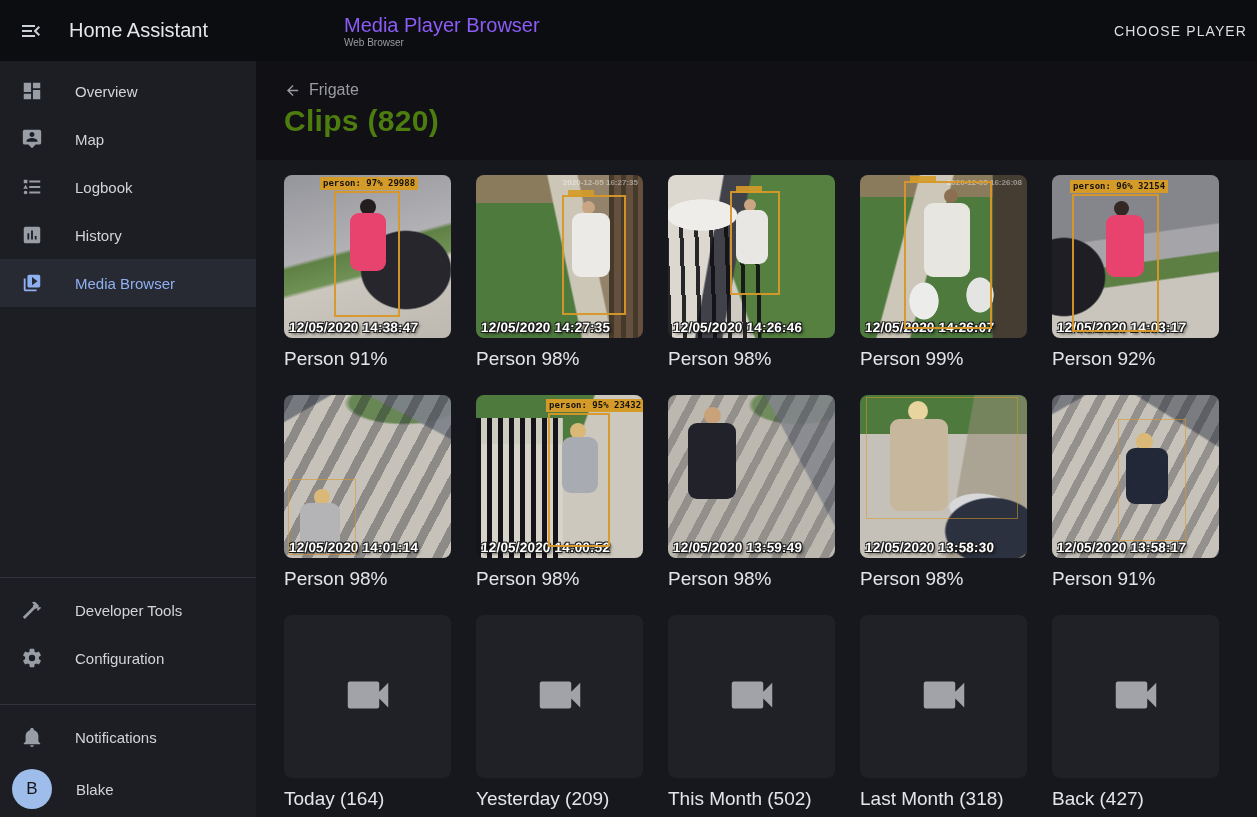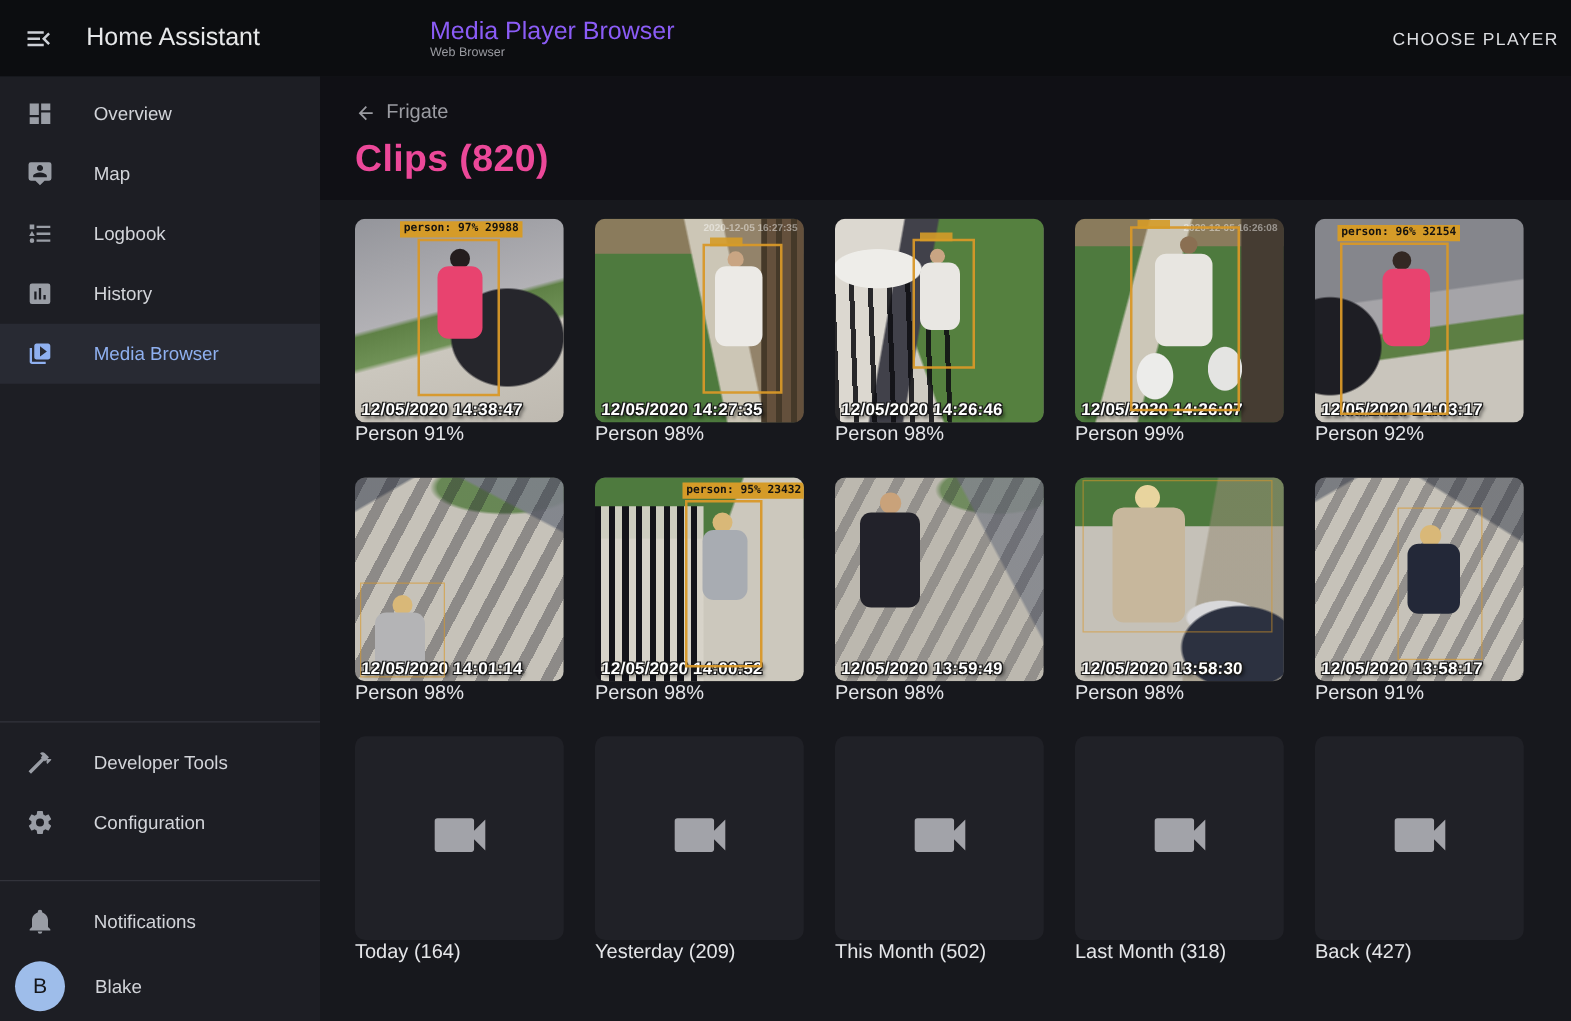--- a/index.html
+++ b/index.html
@@ -34,27 +34,27 @@
   .user-row{height:56px;display:flex;align-items:center;padding-left:12px;
     color:#d2d4d9;font-size:15px;font-weight:500;cursor:pointer;flex:none;}
   .avatar{width:40px;height:40px;border-radius:50%;background:#9ebdea;color:#15161a;
     display:flex;align-items:center;justify-content:center;font-size:17px;font-weight:500;flex:none;}
   .user-row .label{margin-left:24px;}
   
   .content{position:absolute;left:256px;top:61px;right:0;bottom:0;background:#17181d;overflow:hidden;}
   .content-header{height:99px;box-sizing:border-box;background:#101015;padding:20px 28px 0;}
   .breadcrumb{display:inline-flex;align-items:center;gap:8px;color:#9b9ca2;font-size:16px;cursor:pointer;}
   .breadcrumb svg{width:17px;height:17px;fill:#9b9ca2;}
-  .page-title{margin-top:7px;font-size:30px;font-weight:700;color:#ec4899;letter-spacing:.3px;}
+  .page-title{margin-top:1px;font-size:30px;font-weight:700;color:#4d7c0f;letter-spacing:.3px;}
   .grid{padding:15px 28px;display:grid;grid-template-columns:repeat(5,167px);
     column-gap:24px;row-gap:28px;gap:25px;}
   .card{width:167px;cursor:pointer;}
   .thumb{position:relative;width:167px;height:163px;border-radius:8px;overflow:hidden;
     background-color:#24252b;background-repeat:no-repeat;}
-  .card-title{margin-top:1px;font-size:16px;color:#e4e5e8;}
+  .card-title{margin-top:10px;font-size:19px;color:#e4e5e8;}
   .ts{position:absolute;left:5px;bottom:3px;color:#fff;font-size:13.5px;font-weight:700;
     letter-spacing:.2px;white-space:nowrap;transform:skewX(-3deg);
     text-shadow:-1px -1px 0 #1a1a1a,1px -1px 0 #1a1a1a,-1px 1px 0 #1a1a1a,1px 1px 0 #1a1a1a,2px 2px 3px rgba(0,0,0,.65);}
   .cam-ts{position:absolute;top:3px;right:5px;color:rgba(255,255,255,.45);font-size:8px;font-weight:700;}
   .det-tag{position:absolute;background:#d59b28;color:#151310;font-size:9px;font-weight:700;
     line-height:13px;padding:0 3px;white-space:nowrap;font-family:"DejaVu Sans Mono",monospace;z-index:3;}
   .det-tag:empty,.cam-ts:empty{display:none;}
   .bbox{position:absolute;border:2px solid rgba(216,152,40,.95);display:none;z-index:2;}
   .fh,.fb{position:absolute;display:block;}
   .fh{border-radius:50%;}

